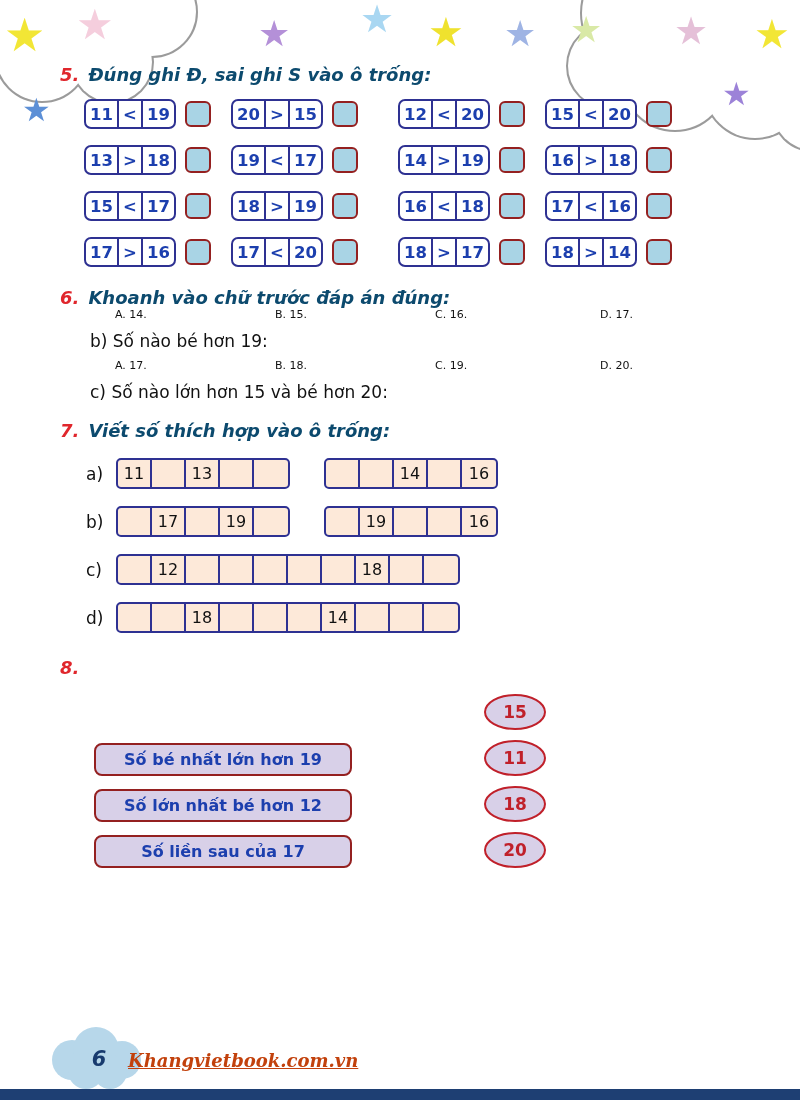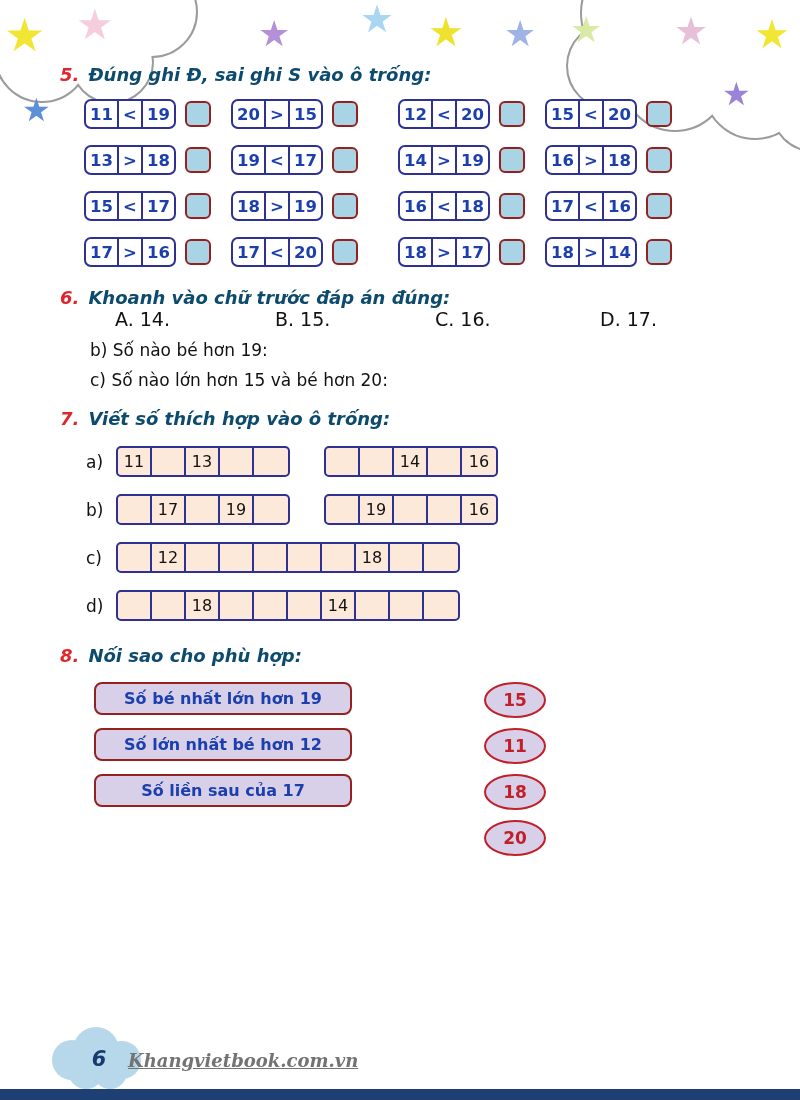--- a/index.html
+++ b/index.html
@@ -23,48 +23,48 @@
   .ex5-grid { display:grid; grid-template-columns:repeat(4,max-content); column-gap:20px; row-gap:16px; margin:14px 0 0 24px; }
   .cmp-unit { display:flex; align-items:center; gap:9px; }
   .cmp-unit:nth-child(4n+3) { margin-left:20px; }
   .cmp-box { display:flex; border:2px solid #2e3192; border-radius:7px; overflow:hidden; background:#fff; }
   .cmp-box span { display:block; width:31px; text-align:center; font-size:16.5px; font-weight:bold; color:#1c3fae; padding:4px 0 3px; }
   .cmp-box span.cmp-op { width:26px; border-left:2px solid #2e3192; border-right:2px solid #2e3192; }
   .ans-square { width:26px; height:26px; background:#a9d4e5; border:2px solid #942020; border-radius:6px; }
   
   .ex6 { margin-top:20px; }
   .q-label { font-size:17px; margin:10px 0 8px 30px; }
-  .opt-row { display:grid; grid-template-columns:160px 160px 165px auto; margin:0 0 8px 55px; font-size:19px; }
+  .opt-row { display:grid; grid-template-columns:160px 160px 165px auto; margin:0 0 8px 55px; font-size:11px; }
   
   .ex7 { margin-top:18px; }
   .strip-row { display:flex; align-items:center; margin:17px 0 17px 26px; }
   .strip-label { width:30px; font-size:17px; }
   .strip { display:flex; border:2px solid #2e3192; border-radius:5px; overflow:hidden; background:#fde9d9; }
   .strip + .strip { margin-left:34px; }
   .strip-cell { width:34px; height:27px; line-height:27px; text-align:center; font-size:16px; color:#111; border-right:2px solid #2e3192; }
   .strip-cell:last-child { border-right:none; }
   
   .ex8 { margin-top:24px; }
   .match-area { display:flex; margin:16px 0 0 34px; }
-  .match-left { display:flex; flex-direction:column; gap:13px; }
+  .match-left { display:flex; flex-direction:column; gap:13px;justify-content:flex-end; }
   .match-box { width:258px; height:33px; background:#d8d0e8; border:2px solid #942020; border-radius:8px;
                display:flex; align-items:center; justify-content:center;
                font-size:16px; font-weight:bold; color:#1c3fae; }
   .match-right { display:flex; flex-direction:column; gap:10px; margin-left:132px; }
   .match-oval { width:62px; height:36px; background:#d8d0e8; border:2.5px solid #c0202a; border-radius:50%;
                 display:flex; align-items:center; justify-content:center;
                 font-size:17px; font-weight:bold; color:#c0202a; }
   
   .page-cloud { position:absolute; left:44px; top:1026px; width:110px; height:66px; }
   .page-num { position:absolute; left:44px; top:1026px; width:110px; height:66px;
               display:flex; align-items:center; justify-content:center;
               font-size:21px; font-weight:bold; font-style:italic; color:#173a6e; }
   .site-link { position:absolute; left:128px; top:1050px;
                font-family:"DejaVu Serif","Liberation Serif",serif; font-style:italic; font-weight:bold;
-               font-size:18px; color:#737373; text-decoration:underline; cursor:pointer; }
+               font-size:18px; color:#c2410c; text-decoration:underline; cursor:pointer; }
   .bottom-bar { position:absolute; left:0; bottom:0; width:100%; height:11px; background:#1e3f73; }
 </style>
 </head>
 <body>
 
 <div class="page">
 
   <svg class="cloud cloud-tl" viewBox="0 0 270 190" aria-hidden="true">
     <g stroke="#9b9b9b" stroke-width="4" fill="#ffffff">
       <circle cx="60" cy="62" r="52"></circle>
@@ -262,20 +262,26 @@
         <span class="ex-title">Khoanh vào chữ trước đáp án đúng:</span>
       </div>
       <div id="ex6-questions">
           <div class="opt-row">
             <span class="opt">A. 14.</span>
             <span class="opt">B. 15.</span>
             <span class="opt">C. 16.</span>
             <span class="opt">D. 17.</span>
           </div>
           <div class="q-label">b) Số nào bé hơn 19:</div>
+          <div class="opt-row">
+            <span class="opt">A. 17.</span>
+            <span class="opt">B. 18.</span>
+            <span class="opt">C. 19.</span>
+            <span class="opt">D. 20.</span>
+          </div>
           <div class="q-label">c) Số nào lớn hơn 15 và bé hơn 20:</div>
         </div>
     </section>
 
     <section class="ex7">
       <div class="ex-header">
         <span class="ex-num">7.</span>
         <span class="ex-title">Viết số thích hợp vào ô trống:</span>
       </div>
       <div id="ex7-rows">
@@ -342,21 +348,20 @@
               <div class="strip-cell"></div>
               <div class="strip-cell"></div>
             </div>
           </div>
         </div>
     </section>
 
     <section class="ex8">
       <div class="ex-header">
         <span class="ex-num">8.</span>
-        <span class="ex-title">Nối sao cho phù hợp:</span>
       </div>
       <div class="match-area">
         <div class="match-left" id="ex8-left">
             <div class="match-box">Số bé nhất lớn hơn 19</div>
             <div class="match-box">Số lớn nhất bé hơn 12</div>
             <div class="match-box">Số liền sau của 17</div>
           </div>
         <div class="match-right" id="ex8-right">
             <div class="match-oval">15</div>
             <div class="match-oval">11</div>

